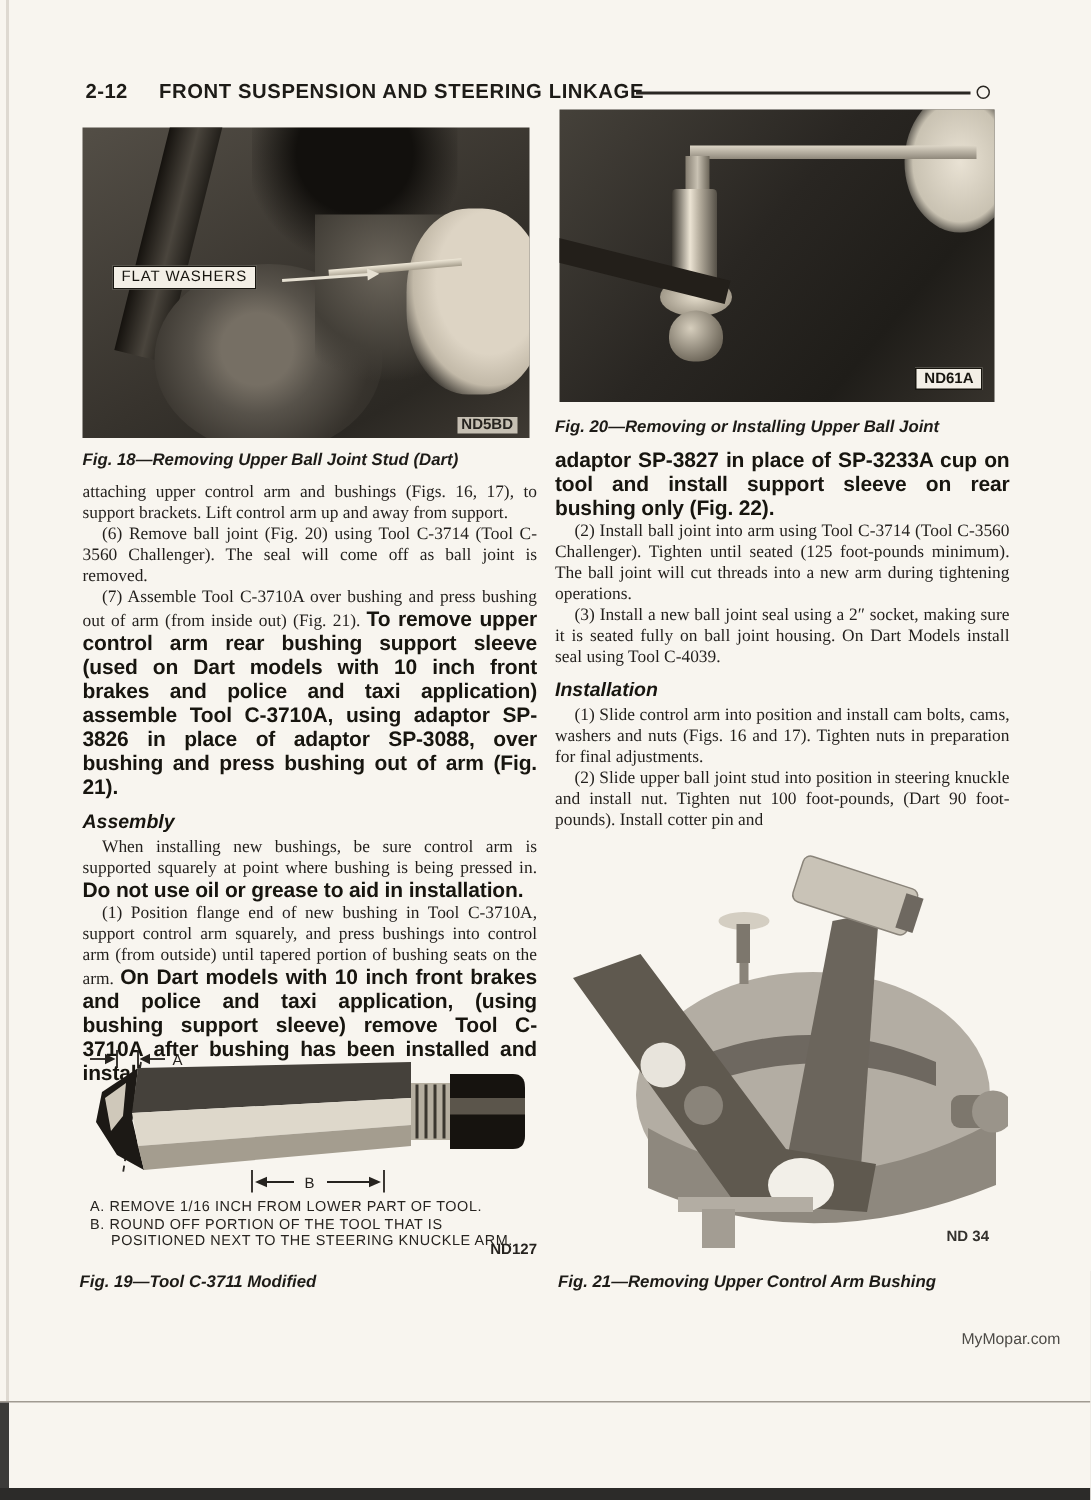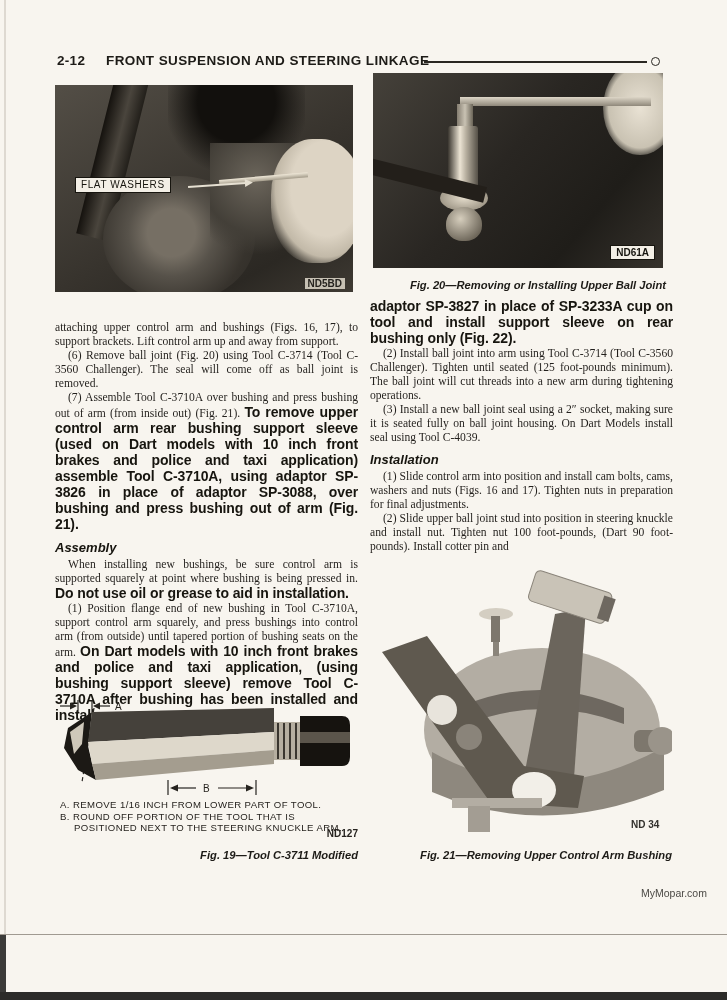--- a/index.html
+++ b/index.html
@@ -67,21 +67,21 @@
   .code-20 { position:absolute; right:8px; bottom:8px; padding:1px 5px; background:#f3efe6;
              border:1px solid #17150f; font-family:"Liberation Sans",sans-serif; font-weight:bold;
              font-size:10px; color:#17150f; }
 
   .fig21 { position:absolute; left:372px; top:552px; width:300px; height:280px; }
   .code-21 { position:absolute; left:631px; top:819px; font-family:"Liberation Sans",sans-serif;
              font-weight:bold; font-size:10px; color:#33312d; }
 
   
   .caption { position:absolute; font-family:"Liberation Sans",sans-serif; font-style:italic;
-             font-weight:bold; font-size:11.2px; text-align:right; color:#1d1b17; }
+             font-weight:bold; font-size:11.2px; text-align:left; color:#1d1b17; }
   .cap18 { left:55px; top:301px; width:300px; }
   .cap20 { left:370px; top:279px; width:296px; }
   .cap19 { left:53px; top:849px; width:305px; }
   .cap21 { left:372px; top:849px; width:300px; }
 
   .textblock { position:absolute; width:303px; }
   .tb-left { left:55px; top:321px; }
   .tb-right { left:370px; top:299px; }
   .body-p { font-size:11.6px; line-height:14px; text-align:justify; color:#221f1c; }
   .ind { text-indent:13px; }
@@ -117,20 +117,21 @@
     <div class="shape f18-strut"></div>
     <div class="shape f18-upper"></div>
     <div class="shape f18-drum"></div>
     <div class="shape f18-knuckle"></div>
     <div class="shape f18-hand"></div>
     <div class="shape f18-pin"></div>
     <div class="callout">FLAT WASHERS</div>
     <div class="callout-line"></div>
     <div class="code-18">ND5BD</div>
   </div>
+  <div class="caption cap18">Fig. 18—Removing Upper Ball Joint Stud (Dart)</div>
 
   <div class="photo fig20">
     <div class="shape f20-hand"></div>
     <div class="shape f20-tbar"></div>
     <div class="shape f20-shaft"></div>
     <div class="shape f20-tool"></div>
     <div class="shape f20-bulge"></div>
     <div class="shape f20-ball"></div>
     <div class="shape f20-arm"></div>
     <div class="code-20">ND61A</div>

